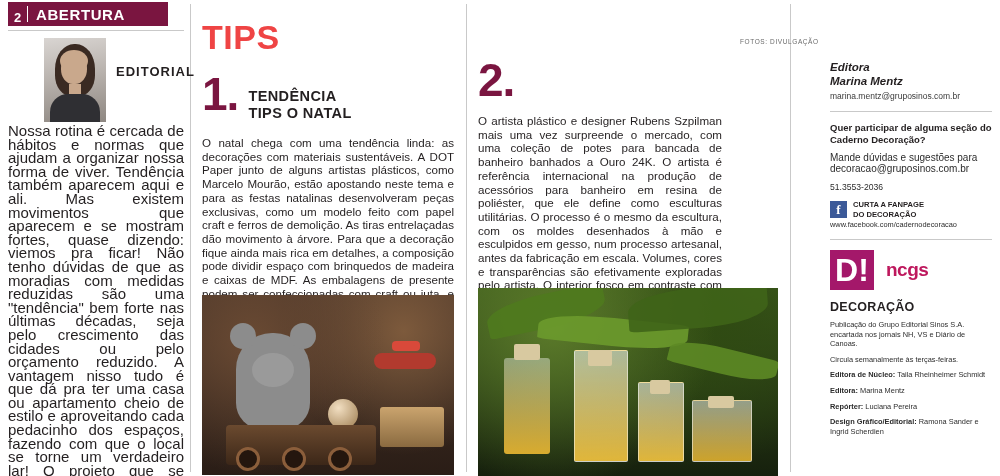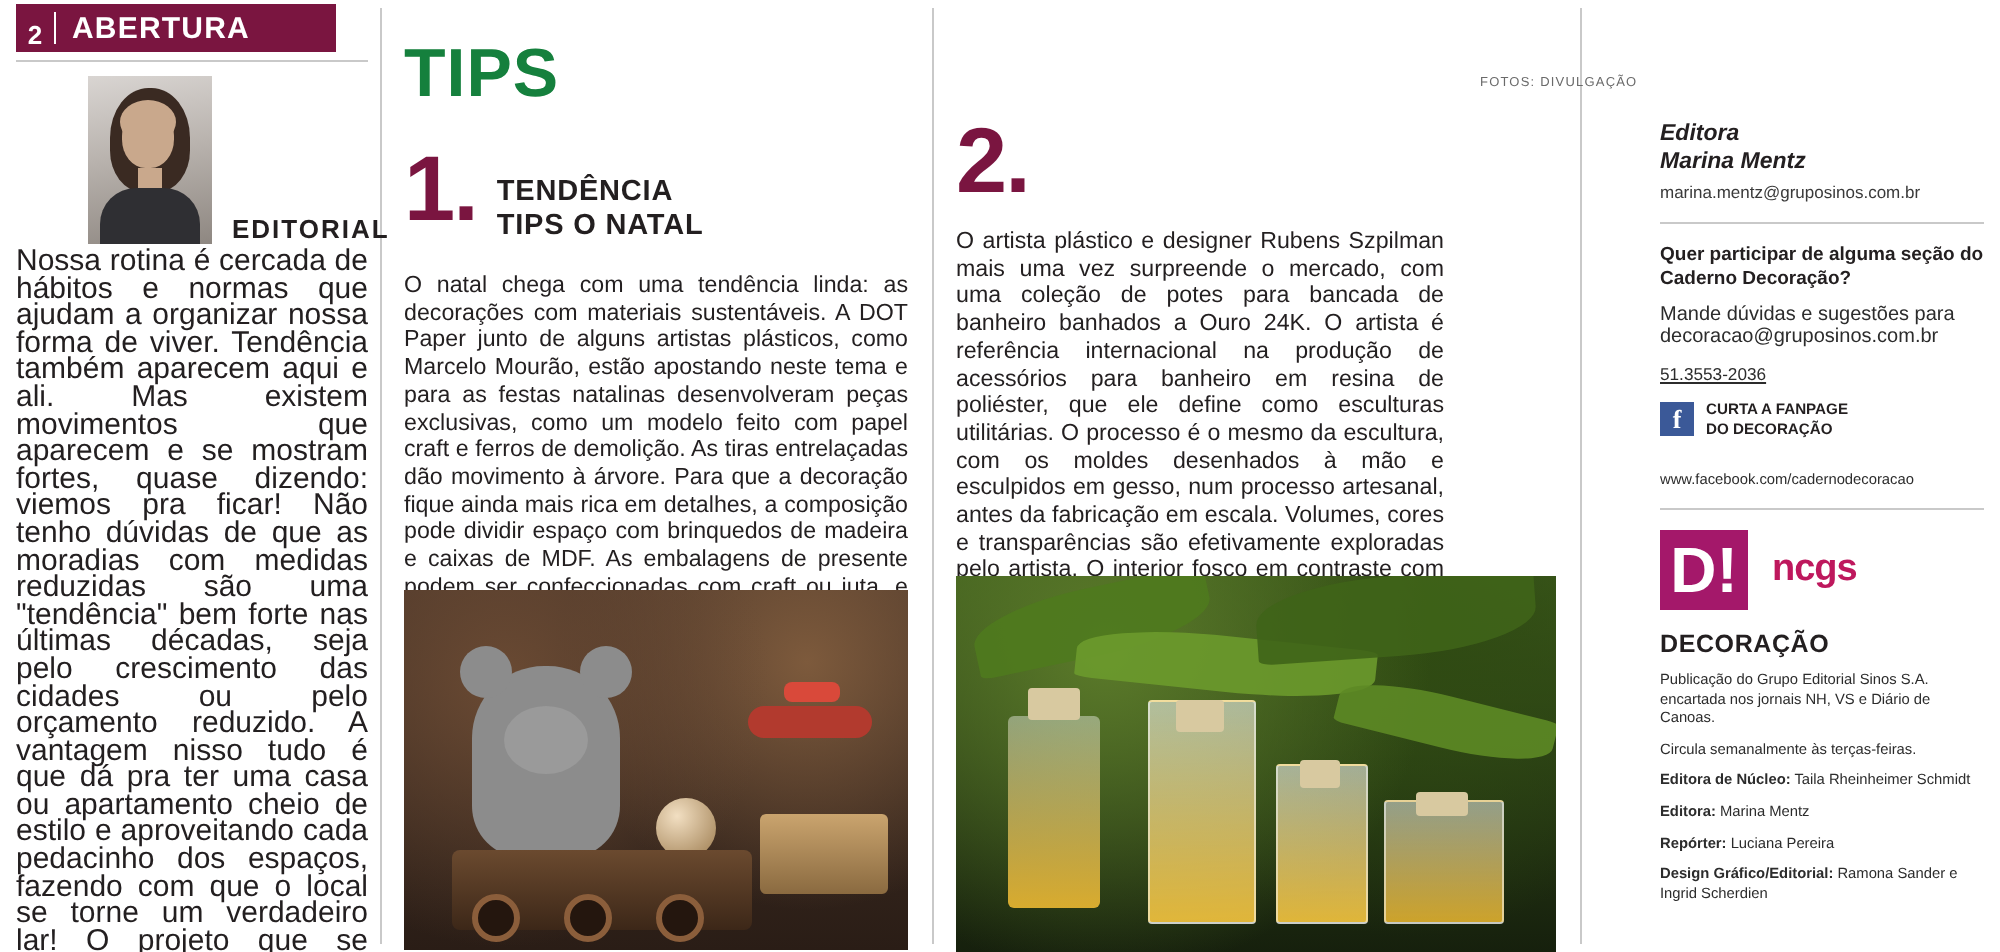--- a/index.html
+++ b/index.html
@@ -68,21 +68,21 @@
 
   
   .col-editorial {
     position: absolute;
     left: 8px;
     top: 38px;
     width: 176px;
   }
   .editorial-top {
     display: flex;
-    align-items: flex-end;
+    align-items: flex-start;
     padding-left: 36px;
   }
   .editorial-photo {
     width: 62px;
     height: 84px;
     background: linear-gradient(170deg,#d9d5d2 0%, #b9b3ae 45%, #8e8781 100%);
     position: relative;
     overflow: hidden;
     flex: 0 0 auto;
   }
@@ -149,21 +149,21 @@
   
   .col-tips {
     position: absolute;
     left: 202px;
     top: 20px;
     width: 252px;
   }
   .tips-title {
     font-size: 34px;
     font-weight: bold;
-    color: #15803d;
+    color: #ef4444;
     letter-spacing: 0.5px;
     line-height: 34px;
   }
   .tip-head {
     display: flex;
     align-items: flex-start;
     margin-top: 20px;
   }
   .tip-num {
     font-size: 46px;
@@ -376,21 +376,20 @@
   .promo-text {
     font-size: 10px;
     line-height: 10.5px;
     margin-top: 7px;
     color: #2c2c2c;
   }
   .promo-phone {
     font-size: 8.6px;
     margin-top: 8px;
     color: #2c2c2c;
-    text-decoration: underline;
   }
   .fb-row {
     display: flex;
     align-items: center;
     margin-top: 8px;
   }
   .fb-icon {
     width: 17px; height: 17px;
     background: #3b5998;
     color: #ffffff;
@@ -402,21 +401,21 @@
     flex: 0 0 auto;
   }
   .fb-text {
     font-size: 7.6px;
     line-height: 9.5px;
     font-weight: bold;
     margin-left: 6px;
   }
   .fb-url {
     font-size: 7.4px;
-    margin-top: 16px;
+    margin-top: 1px;
     color: #2c2c2c;
   }
   .logo-row {
     display: flex;
     align-items: center;
     margin-top: 10px;
   }
   .logo-d {
     width: 44px;
     height: 40px;

